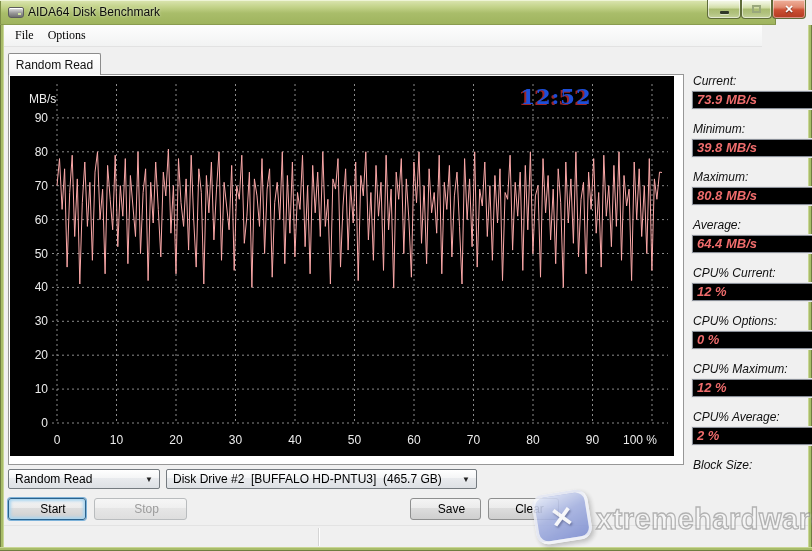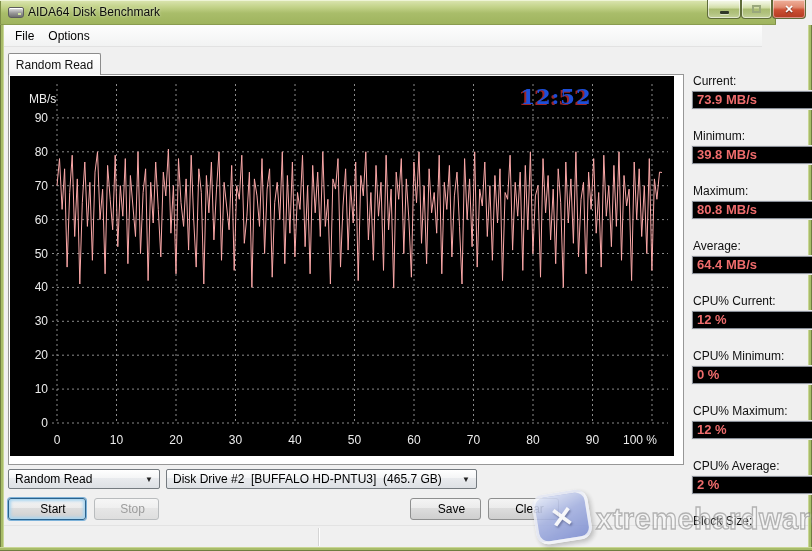--- a/index.html
+++ b/index.html
@@ -25,62 +25,62 @@
   .btn-min { left:707px; width:34px; }
   .btn-max { left:741px; width:31px; }
   .btn-close { left:772px; width:34px;
     background:linear-gradient(#f0b09b 0%, #e08a70 40%, #cc4f33 55%, #b23a22 100%);
     box-shadow:inset 0 0 0 1px rgba(255,255,255,.45); }
   .glyph-min { width:9px; height:3px; background:#303828; border-radius:1px; margin-top:6px; box-shadow:0 1px 0 rgba(255,255,255,.5); }
   .glyph-max { width:9px; height:8px; border:2px solid #9aa87c; background:transparent; }
   .glyph-close { color:#fff; font-weight:bold; font-size:11px; text-shadow:0 1px 1px rgba(0,0,0,.5); line-height:17px; }
 
   .menubar { left:4px; top:25px; width:758px; height:22px; background:linear-gradient(#fdfdfd,#f2f3f3);
-    border-bottom:1px solid #e2e2e2; display:flex; align-items:center; padding-left:4px; }
+    border-bottom:1px solid #e2e2e2; display:flex; align-items:center; padding-left:4px;font-family:Liberation Serif, serif; }
   .menu-item { padding:3px 7px; color:#000; }
 
   .client { left:4px; top:47px; width:804px; height:478px; background:#f0f0f0; }
 
   
   .tab { left:8px; top:53px; width:93px; height:22px; background:linear-gradient(#ffffff,#f4f4f4);
     border:1px solid #8c8c8c; border-bottom:none; border-radius:2px 2px 0 0; z-index:3;
     display:flex; align-items:center; justify-content:center; }
   .tabpage { left:8px; top:74px; width:676px; height:391px; background:#ffffff; border:1px solid #979797; z-index:1; }
 
   
   .chart { left:10px; top:76px; width:664px; height:380px; background:#000; z-index:2; }
   .chart svg text { font-family:"Liberation Sans", sans-serif; font-size:12px; fill:#ececec; }
   .time-label { left:514px; top:84px; width:84px; text-align:center; z-index:4;
     font-family:"DejaVu Serif", serif; font-weight:bold; font-size:21px; color:#1d4ed8;
     text-shadow:-2px 1px 0 #9c2626; letter-spacing:1px; }
 
   
   .stats { left:686px; top:74px; width:120px; z-index:2; }
-  .stat-group { margin-bottom:20px; }
+  .stat-group { margin-bottom:13px;font-style:italic; }
   .stat-group.gap-before { margin-top:8px; }
   .stat-group.gap-small { margin-top:2px; }
   .stat-label { margin:0 0 3px 7px; color:#101010; }
   .stat-box { margin-left:6px; width:127px; height:18px; background:#000; border:1px solid #8a8f98;
     color:#ef6c6c; font-weight:bold; font-size:13px; line-height:16px; padding-left:4px;
     box-shadow:0 0 0 1px #e6e6e6; }
 
   
   .combo { top:469px; height:20px; background:linear-gradient(#ffffff,#f4f5f6 45%,#e9ebee 46%,#dde0e4);
     border:1px solid #757b80; border-radius:2px; display:flex; align-items:center; padding:0 20px 0 6px; color:#000; z-index:2; }
   .combo .val { white-space:pre; overflow:hidden; }
   .combo .arrow { position:absolute; right:6px; top:5px; font-size:8px; color:#222; }
   .combo-bench { left:8px; width:152px; }
   .combo-drive { left:166px; width:311px; }
 
   .pushbtn { top:498px; height:22px; border:1px solid #8e8f8f; border-radius:3px; z-index:2;
     background:linear-gradient(#f4f4f4,#ebebeb 45%,#dddddd 46%,#cfcfcf);
     display:flex; align-items:center; justify-content:center; color:#000;padding-left:12px; }
   .btn-start { left:8px; width:78px; border:1px solid #2c628b; border-radius:3px;
     box-shadow:0 0 0 1px #7db2d9, inset 0 0 3px 2px #a9d5f0; }
-  .btn-stop { left:94px; width:65px; color:#9c9c9c; border-color:#b9bcbe;
+  .btn-stop { left:94px; width:93px; color:#9c9c9c; border-color:#b9bcbe;
     background:linear-gradient(#f6f6f6,#efefef 45%,#e6e6e6 46%,#dedede); }
   .btn-save { left:410px; width:71px; }
   .btn-clear { left:488px; width:71px; }
 
   .statusbar { left:4px; top:525px; width:804px; height:22px; background:#f0f0f0; border-top:1px solid #e3e3e3; z-index:1; }
   .status-sep { position:absolute; left:314px; top:2px; width:1px; height:18px; background:#d5d5d5; box-shadow:1px 0 0 #ffffff; }
 
   
   .watermark { z-index:50; pointer-events:none; }
   .wm-badge { left:534px; top:492px; width:56px; height:50px; transform:rotate(-9deg); border-radius:12px;
@@ -190,21 +190,21 @@
   </div>
   <div class="stat-group">
     <div class="stat-label">Average:</div>
     <div class="stat-box">64.4 MB/s</div>
   </div>
   <div class="stat-group gap-before">
     <div class="stat-label">CPU% Current:</div>
     <div class="stat-box">12 %</div>
   </div>
   <div class="stat-group">
-    <div class="stat-label">CPU% Minimum:</div>
+    <div class="stat-label">CPU% Options:</div>
     <div class="stat-box">0 %</div>
   </div>
   <div class="stat-group">
     <div class="stat-label">CPU% Maximum:</div>
     <div class="stat-box">12 %</div>
   </div>
   <div class="stat-group">
     <div class="stat-label">CPU% Average:</div>
     <div class="stat-box">2 %</div>
   </div>

